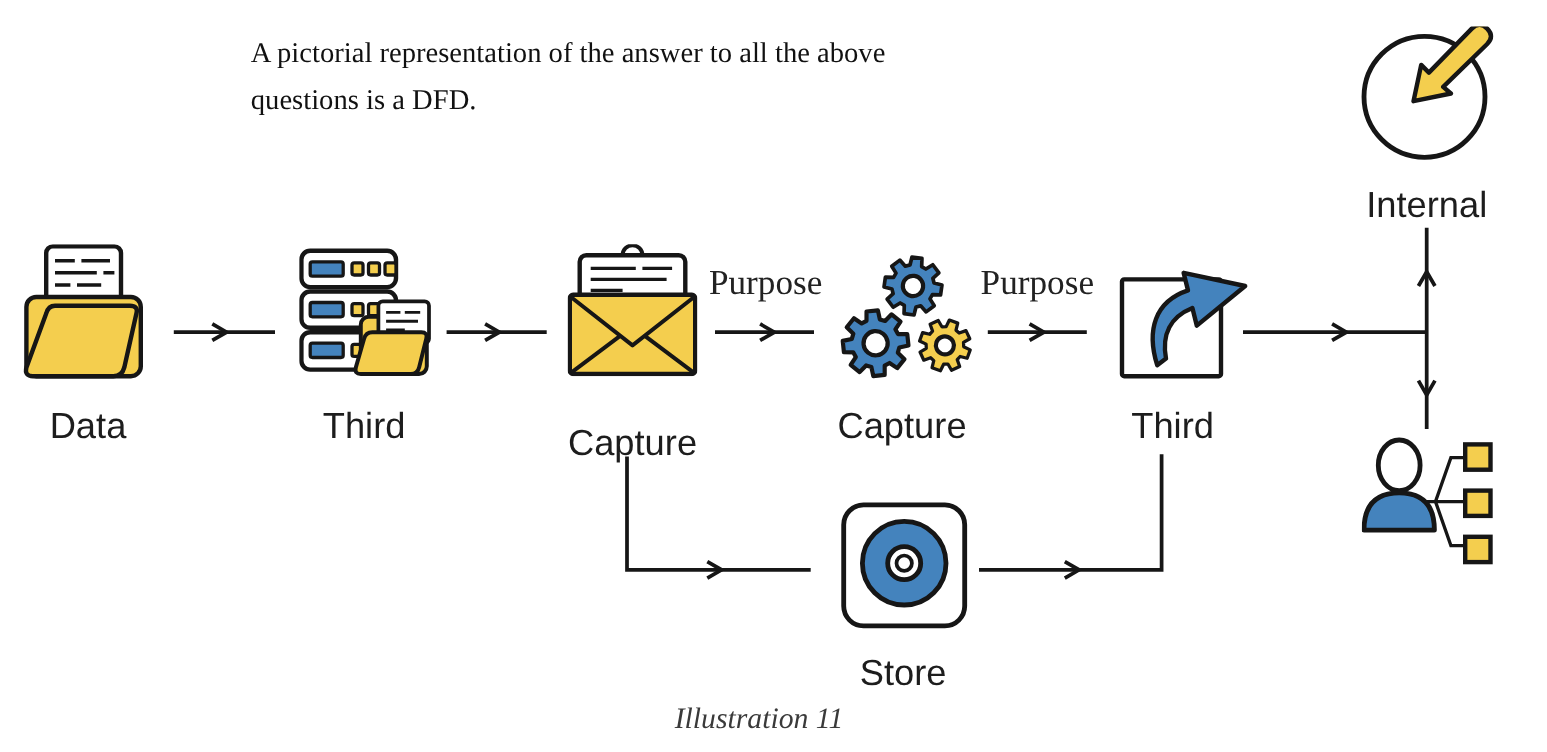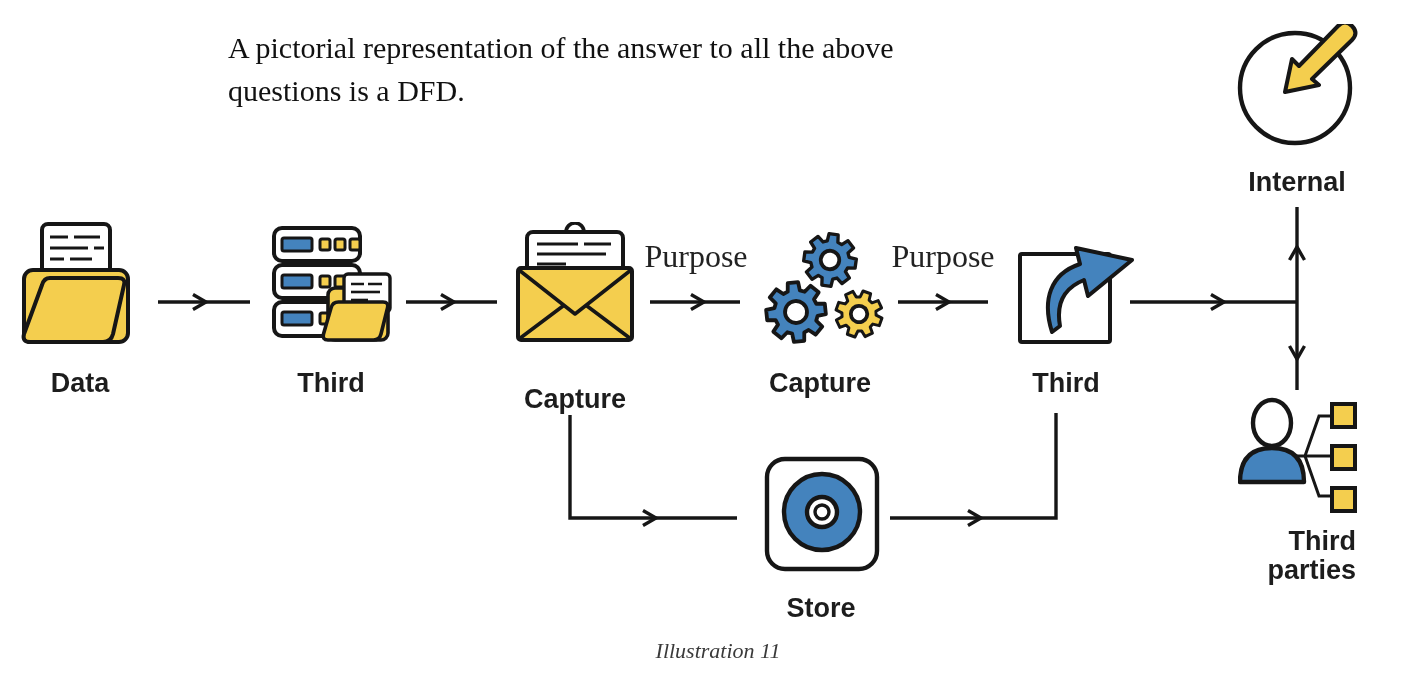--- a/index.html
+++ b/index.html
@@ -1,27 +1,27 @@
 <!DOCTYPE html>
 <html><head>
 <meta charset="utf-8">
 <style>
   html,body{margin:0;padding:0;background:#ffffff;}
   #canvas{position:relative;width:1406px;height:684px;background:#ffffff;overflow:hidden;
           font-family:"Liberation Sans",sans-serif;}
   .abs{position:absolute;}
   .intro{left:228px;top:26px;width:780px;font-family:"Liberation Serif",serif;
-         font-size:30px;line-height:43px;color:#111;}
-  .node-label{font-weight:bold;font-size:27px;color:#1d1d1d;transform:translateX(-50%);
-              text-align:right;white-space:nowrap;}
+         font-size:26px;line-height:43px;color:#111;}
+  .node-label{font-weight:normal;font-size:33px;color:#1d1d1d;transform:translateX(-50%);
+              text-align:left;white-space:nowrap;}
   .node-label.wrap{white-space:normal;width:110px;line-height:29px;}
   .flow-label{font-family:"Liberation Serif",serif;font-size:32px;color:#222;
               transform:translateX(-50%);}
-  .caption{font-family:"Liberation Serif",serif;font-style:italic;font-size:22px;
-           color:#3a3a3a;transform:translateX(-50%);margin-left:28px;}
+  .caption{font-family:"Liberation Serif",serif;font-style:italic;font-size:27px;
+           color:#3a3a3a;transform:translateX(-50%);}
   svg{display:block;}
 </style>
 </head>
 <body>
 
 <div id="canvas">
 
   <div class="abs intro">
     <div>A pictorial representation of the answer to all the above</div>
     <div>questions is a DFD.</div>
@@ -167,20 +167,19 @@
     <circle cx="59" cy="57" r="7" fill="#fff" stroke="#161616" stroke-width="3.4"></circle>
   </svg>
 
   <div class="abs node-label" style="left:80px;top:368px;">Data</div>
   <div class="abs node-label" style="left:331px;top:368px;">Third</div>
   <div class="abs node-label" style="left:575px;top:368px;margin-top:16px;">Capture</div>
   <div class="abs node-label" style="left:820px;top:368px;">Capture</div>
   <div class="abs node-label" style="left:1066px;top:368px;">Third</div>
   <div class="abs node-label" style="left:821px;top:593px;">Store</div>
   <div class="abs node-label" style="left:1297px;top:167px;">Internal</div>
-  <div class="abs node-label wrap" style="left:1301px;top:527px;">Third parties</div>
 
   <div class="abs flow-label" style="left:696px;top:238px;">Purpose</div>
   <div class="abs flow-label" style="left:943px;top:238px;">Purpose</div>
 
   <div class="abs caption" style="left:690px;top:638px;">Illustration 11</div>
 
 </div>
 
 </body></html>

